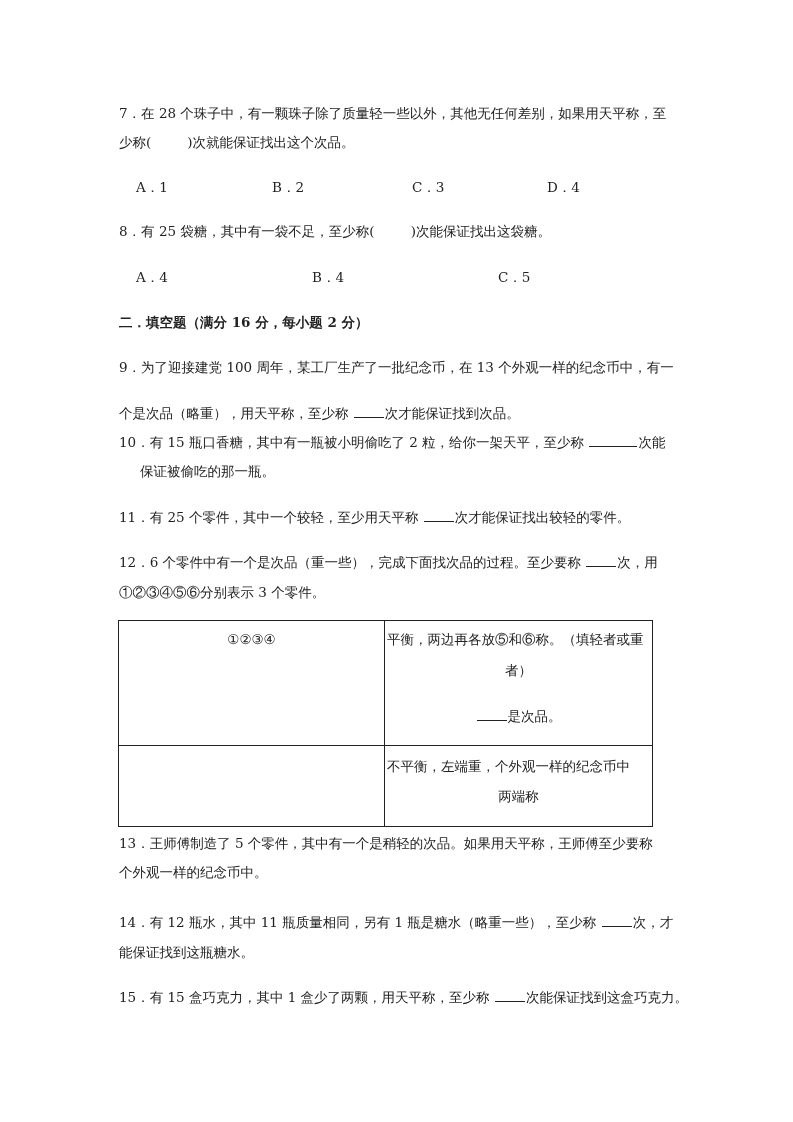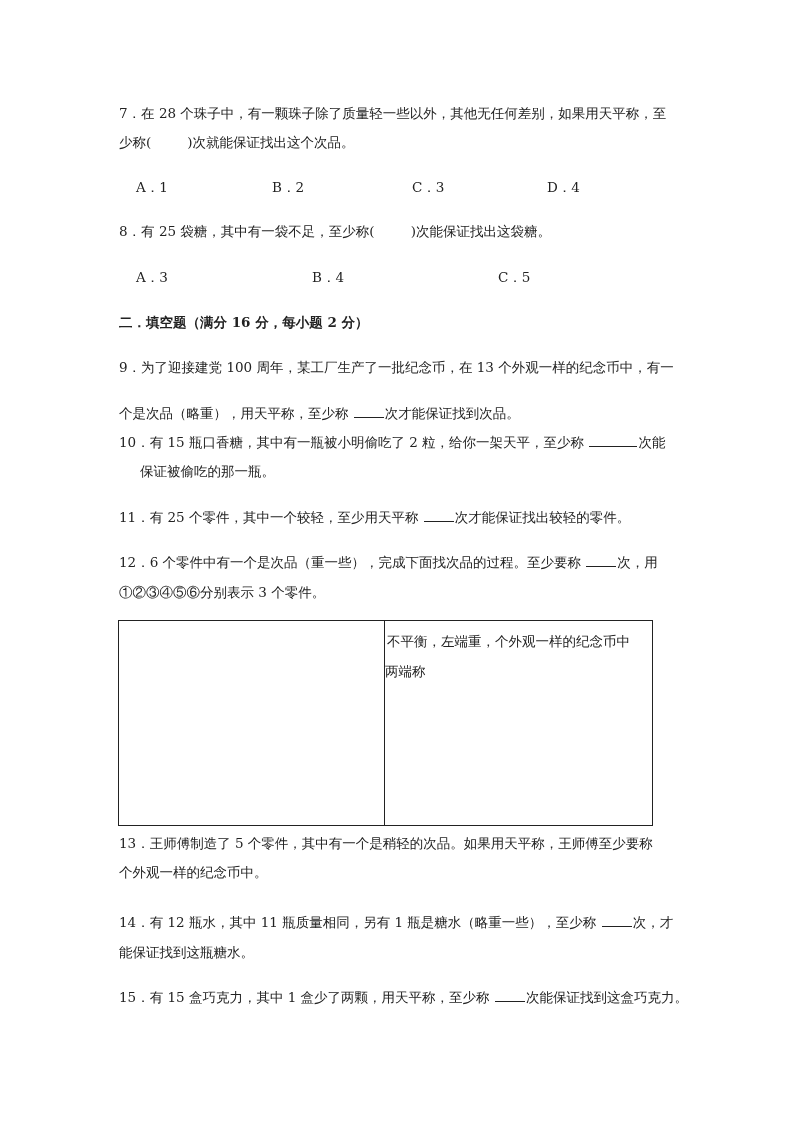--- a/index.html
+++ b/index.html
@@ -31,21 +31,21 @@
   <span>少称(</span><span class="paren"></span><span>)次就能保证找出这个次品。</span>
 </div>
 <div class="opt" style="left:136px; top:177px">A．1</div>
 <div class="opt" style="left:272px; top:177px">B．2</div>
 <div class="opt" style="left:412px; top:177px">C．3</div>
 <div class="opt" style="left:547px; top:177px">D．4</div>
 
 <div class="line" style="top:221px">
   <span>8．有 25 袋糖，其中有一袋不足，至少称(</span><span class="paren"></span><span>)次能保证找出这袋糖。</span>
 </div>
-<div class="opt" style="left:136px; top:267px">A．3</div>
+<div class="opt" style="left:136px; top:267px">A．4</div>
 <div class="opt" style="left:312px; top:267px">B．4</div>
 <div class="opt" style="left:498px; top:267px">C．5</div>
 
 <div class="line bold" style="top:312px">二．填空题（满分 16 分，每小题 2 分）</div>
 
 <div class="line" style="top:357px">9．为了迎接建党 100 周年，某工厂生产了一批纪念币，在 13 个外观一样的纪念币中，有一</div>
 <div class="line" style="top:403px">
   <span>个是次品（略重），用天平称，至少称 </span><span class="blank b30"></span><span>次才能保证找到次品。</span>
 </div>
 
@@ -62,25 +62,37 @@
   <span>12．6 个零件中有一个是次品（重一些），完成下面找次品的过程。至少要称 </span><span class="blank b30"></span><span>次，用</span>
 </div>
 <div class="line" style="top:582px">①②③④⑤⑥分别表示 3 个零件。</div>
 
 <table class="grid">
   <colgroup>
       <col style="width:266px">
       <col style="width:268px">
     </colgroup>
   <tbody>
+      <tr style="height:125px">
+    <td>
+      <div class="cell-text" style="left:0; right:0; text-align:center; top:8px">①②③④</div>
+    </td>
+    <td>
+      <div class="cell-text" style="left:2px; top:8px">平衡，两边再各放⑤和⑥称。（填轻者或重</div>
+      <div class="cell-text" style="left:0; right:0; text-align:center; top:39px">者）</div>
+      <div class="cell-text" style="left:0; right:0; text-align:center; top:85px">
+        <span class="blank b30"></span><span>是次品。</span>
+      </div>
+    </td>
+  </tr>
   <tr style="height:81px">
     <td></td>
     <td>
       <div class="cell-text" style="left:2px; top:10px">不平衡，左端重，个外观一样的纪念币中</div>
-      <div class="cell-text" style="left:0; right:0; top:40px">两端称</div>
+      <div class="cell-text" style="left:0; right:0; text-align:center; top:40px">两端称</div>
     </td>
   </tr>
 </tbody>
   </table>
 
 <div class="line" style="top:833px">13．王师傅制造了 5 个零件，其中有一个是稍轻的次品。如果用天平称，王师傅至少要称</div>
 <div class="line" style="top:862px">个外观一样的纪念币中。</div>
 
 <div class="line" style="top:912px">
   <span>14．有 12 瓶水，其中 11 瓶质量相同，另有 1 瓶是糖水（略重一些），至少称 </span><span class="blank b30"></span><span>次，才</span>

